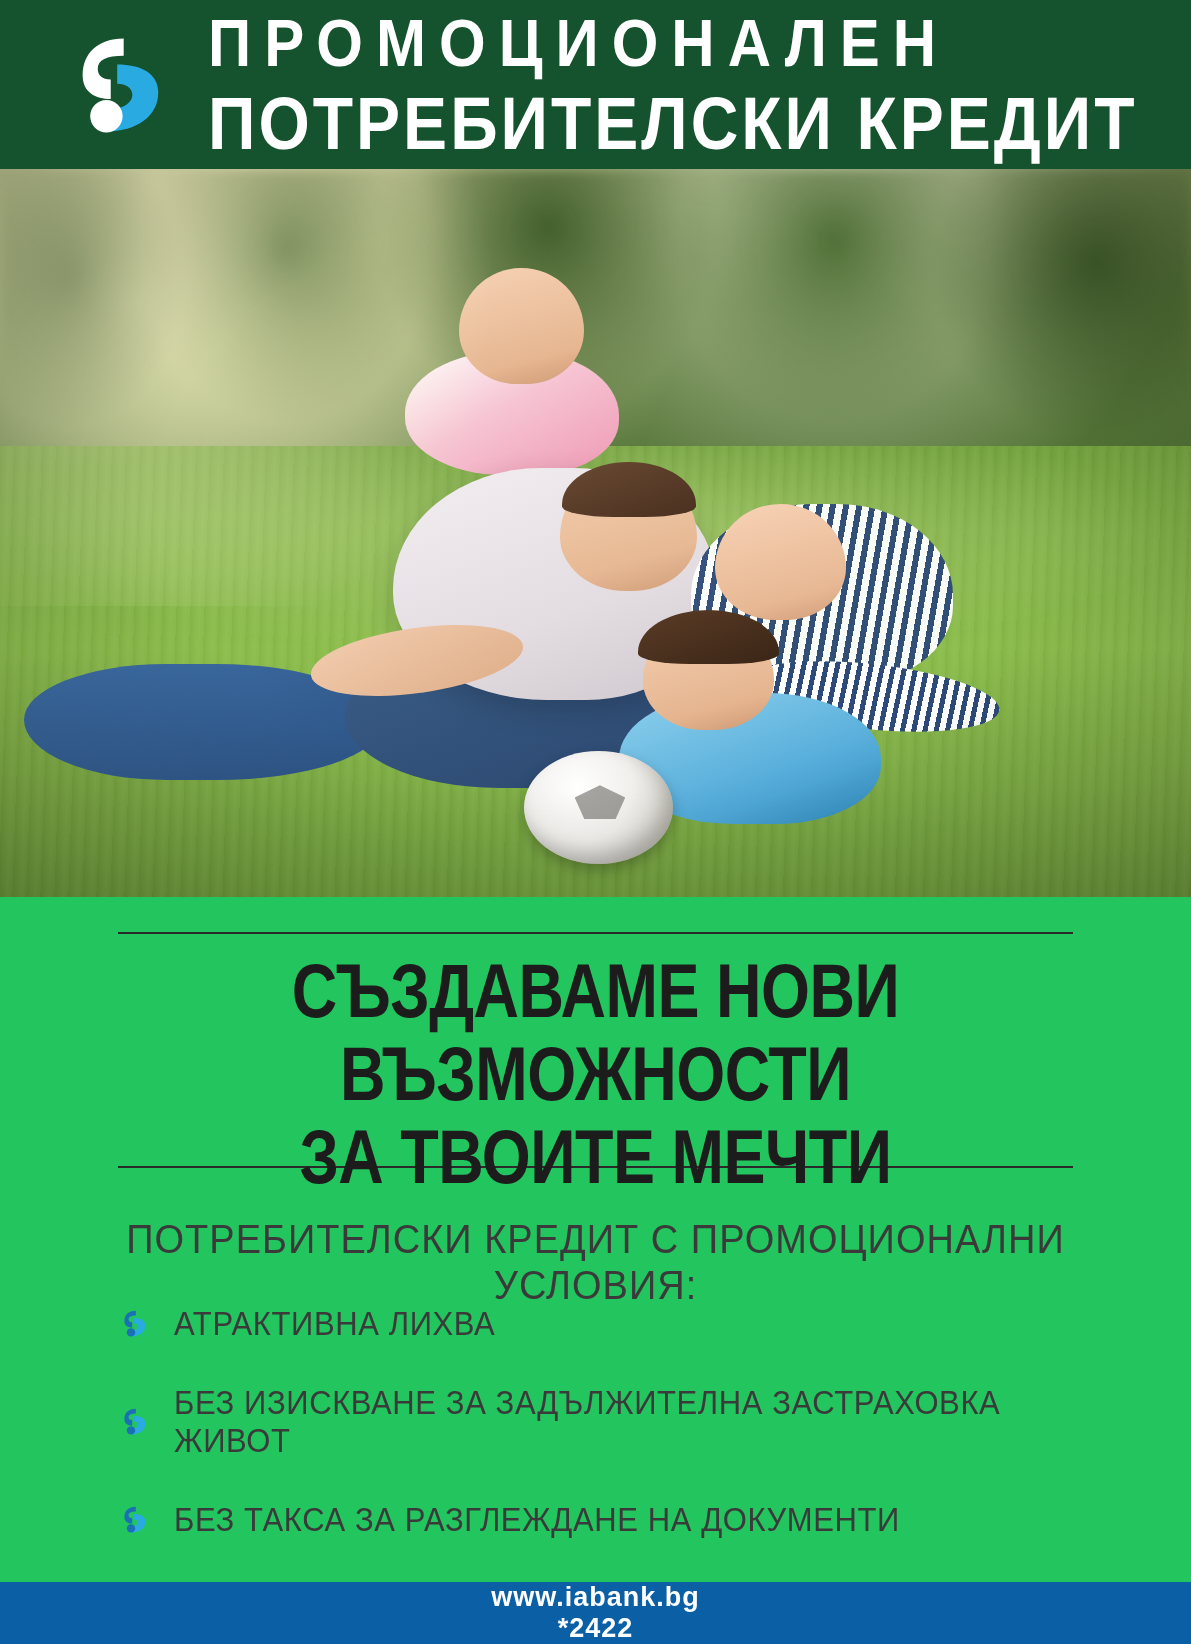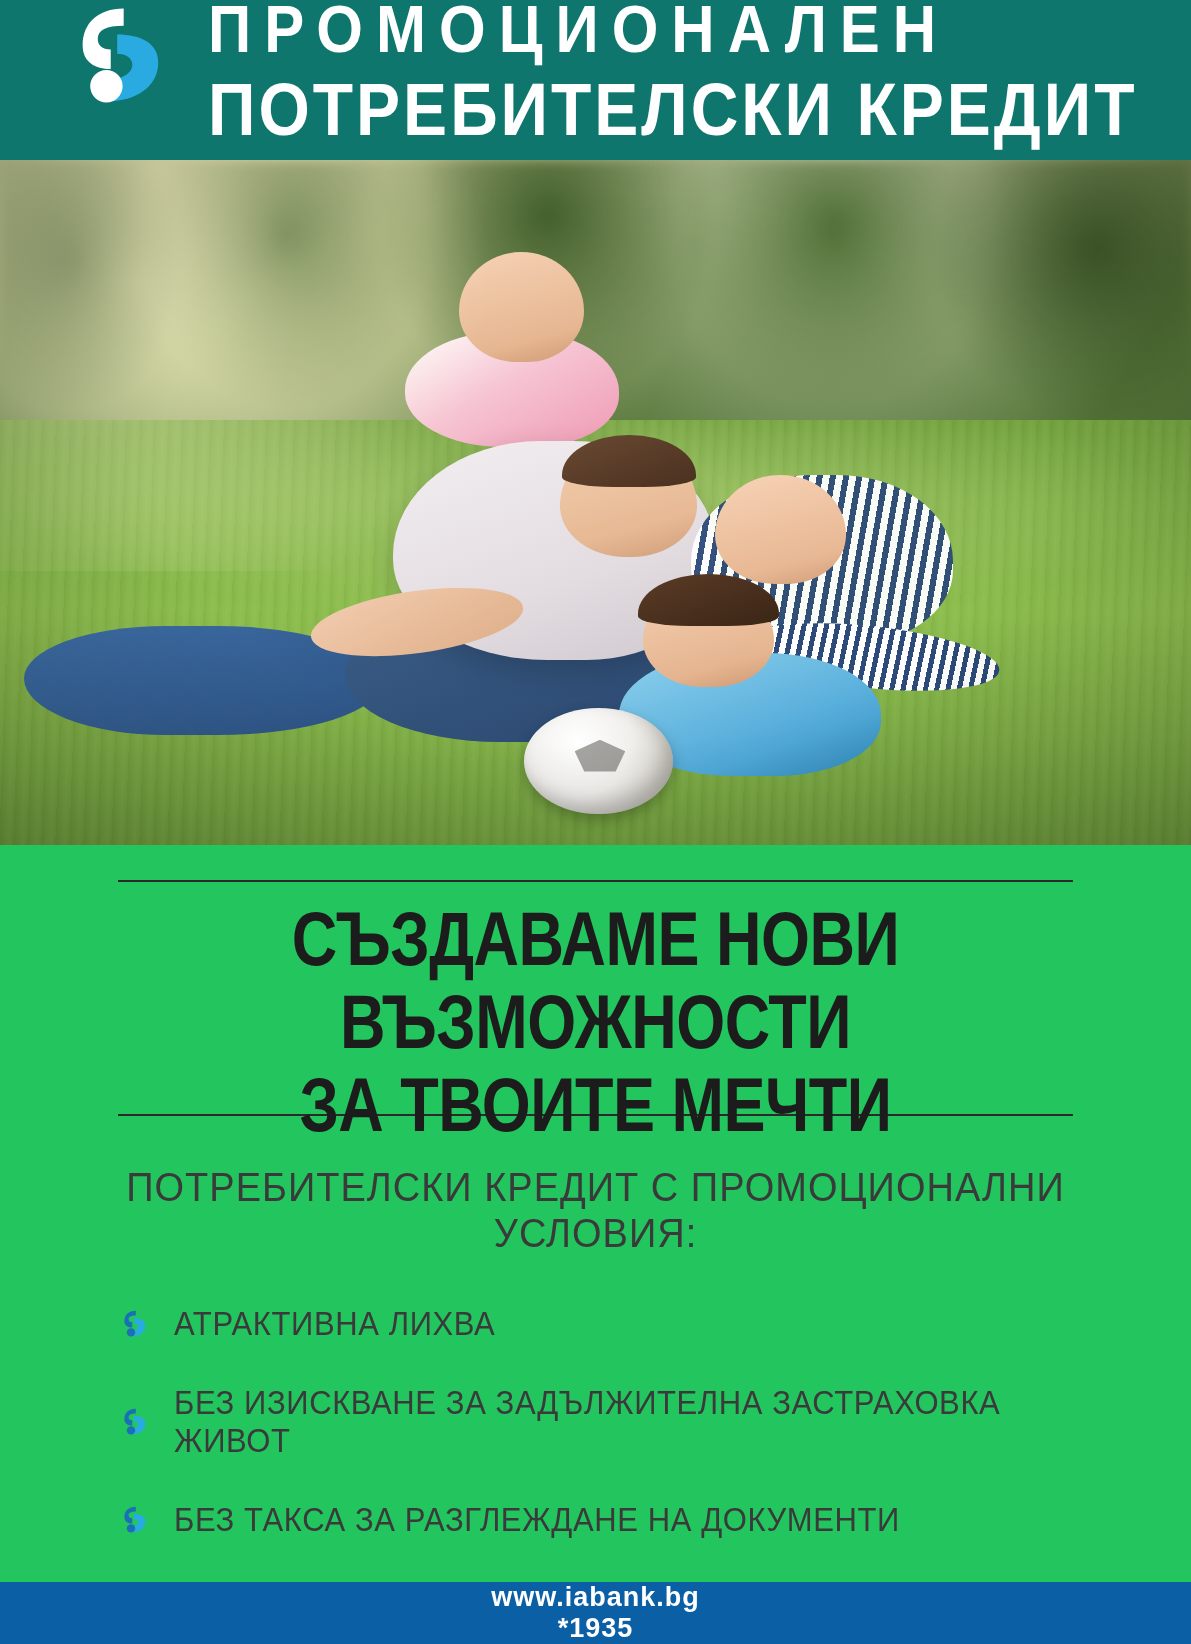--- a/index.html
+++ b/index.html
@@ -16,23 +16,23 @@
     height: 1644px;
     background: #ffffff;
     display: flex;
     flex-direction: column;
   }
 
   
   .header {
     position: relative;
     height: 182px;
-    background: #0f766e;
+    background: #14532d;
     display: flex;
-    align-items: flex-start;
+    align-items: center;
     padding-left: 74px;
     overflow: hidden;
   }
   .header-logo {
     width: 108px;
     height: 108px;
     position: relative;
     flex: 0 0 auto;
     margin-right: 26px;
     margin-top: 2px;
@@ -288,21 +288,20 @@
     margin-top: 52px;
     font-size: 38px;
     color: #3a3a3a;
     letter-spacing: 1px;
     text-align: center;
     font-weight: normal;
     transform: scaleY(1.06);
   }
 
   .bullets {
-    margin-top: 52px;
     padding-left: 4px;
   }
   .bullet {
     display: flex;
     align-items: center;
     margin-bottom: 44px;
   }
   .bullet-icon {
     width: 30px;
     height: 30px;
@@ -428,17 +427,17 @@
           </svg>
         </span>
         <span class="bullet-text">БЕЗ ТАКСА ЗА РАЗГЛЕЖДАНЕ НА ДОКУМЕНТИ</span>
       </div>
 
     </div>
   </div>
 
   <div class="footer">
     <span class="site">www.iabank.bg</span>
-    <span class="mid">*1935</span>
+    <span class="mid">*2422</span>
     <span class="phone">0800 12 422</span>
   </div>
 
 </div>
 
 </body></html>

